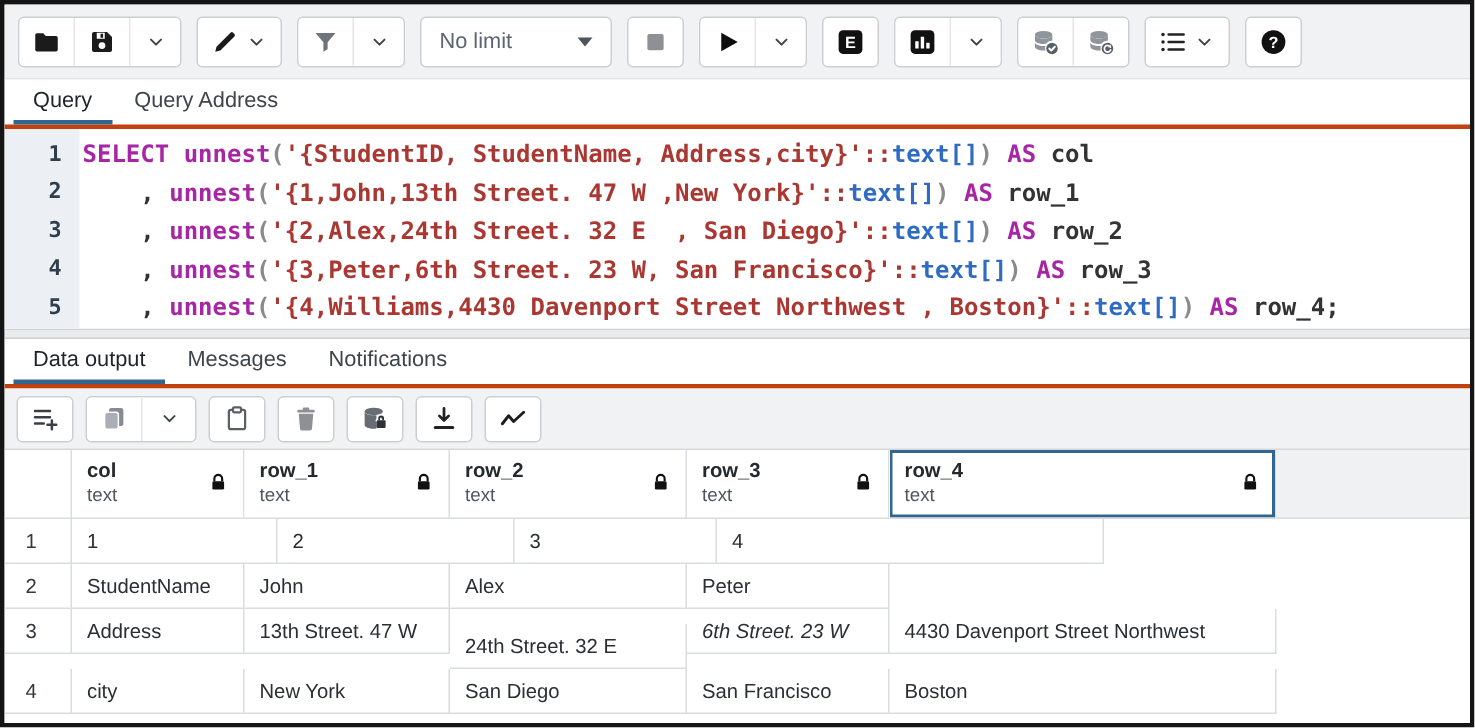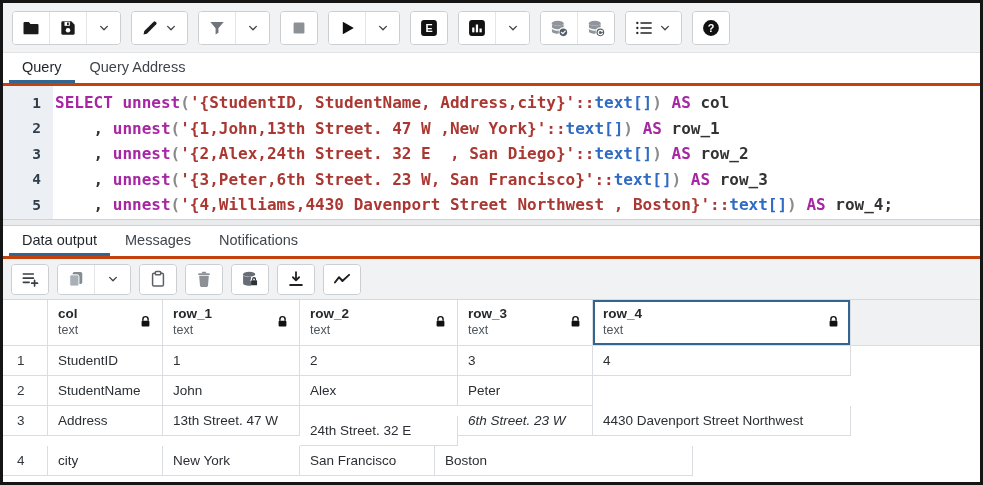--- a/index.html
+++ b/index.html
@@ -138,20 +138,24 @@
             </svg>
           </span>
         </button>
         <button class="tb-btn">
           <span style="display: flex;">
             <svg width="16" height="16" viewBox="0 0 24 24" xmlns="http://www.w3.org/2000/svg">
               <path d="M7 9.6l5 5 5-5" stroke="#3d4349" stroke-width="2" fill="none" stroke-linecap="round" stroke-linejoin="round"></path>
             </svg>
           </span>
         </button>
+      </div>
+      <div class="select-btn">
+        <span>No limit</span>
+        <span class="caret"></span>
       </div>
       <div class="btn-group">
         <button class="tb-btn">
           <span style="display: flex;">
             <svg width="20" height="20" viewBox="0 0 24 24" xmlns="http://www.w3.org/2000/svg">
               <rect x="5.5" y="5.5" width="13" height="13" rx="1.5" fill="#8d9196"></rect>
             </svg>
           </span>
         </button>
       </div>
@@ -428,21 +432,20 @@
           </div>
           <span class="lock"><svg width="13" height="13" viewBox="0 0 20 20" xmlns="http://www.w3.org/2000/svg">
               <path d="M6 9V6.5a4 4 0 0 1 8 0V9" stroke="#111" stroke-width="2.2" fill="none"></path>
               <rect x="4" y="9" width="12" height="8.5" rx="1.4" fill="#111"></rect>
             </svg></span>
         </div>
         <div class="g-fill-head"></div>
       </div>
       <div class="g-row">
         <div class="g-cell g-rownum" style="width: 45px;">1</div>
-        <div class="g-cell" style="width: 115px;">StudentID</div>
         <div class="g-cell" style="width: 137px;">1</div>
         <div class="g-cell" style="width: 158px;">2</div>
         <div class="g-cell" style="width: 135px;">3</div>
         <div class="g-cell" style="width: 258px;">4</div>
         <div class="g-fill-row"></div>
       </div>
       <div class="g-row">
         <div class="g-cell g-rownum" style="width: 45px;">2</div>
         <div class="g-cell" style="width: 115px;">StudentName</div>
         <div class="g-cell" style="width: 137px;">John</div>
@@ -456,18 +459,19 @@
         <div class="g-cell" style="width: 137px;">13th Street. 47 W</div>
         <div class="g-cell" style="width: 158px; margin-top: 10px;">24th Street. 32 E</div>
         <div class="g-cell" style="width: 135px; font-style: italic;">6th Street. 23 W</div>
         <div class="g-cell" style="width: 258px;">4430 Davenport Street Northwest</div>
         <div class="g-fill-row"></div>
       </div>
       <div class="g-row">
         <div class="g-cell g-rownum" style="width: 45px;">4</div>
         <div class="g-cell" style="width: 115px;">city</div>
         <div class="g-cell" style="width: 137px;">New York</div>
+        <div class="g-cell" style="width: 158px;">San Diego</div>
         <div class="g-cell" style="width: 135px;">San Francisco</div>
         <div class="g-cell" style="width: 258px;">Boston</div>
         <div class="g-fill-row"></div>
       </div>
     </div>
 </div>
 
 </body></html>

